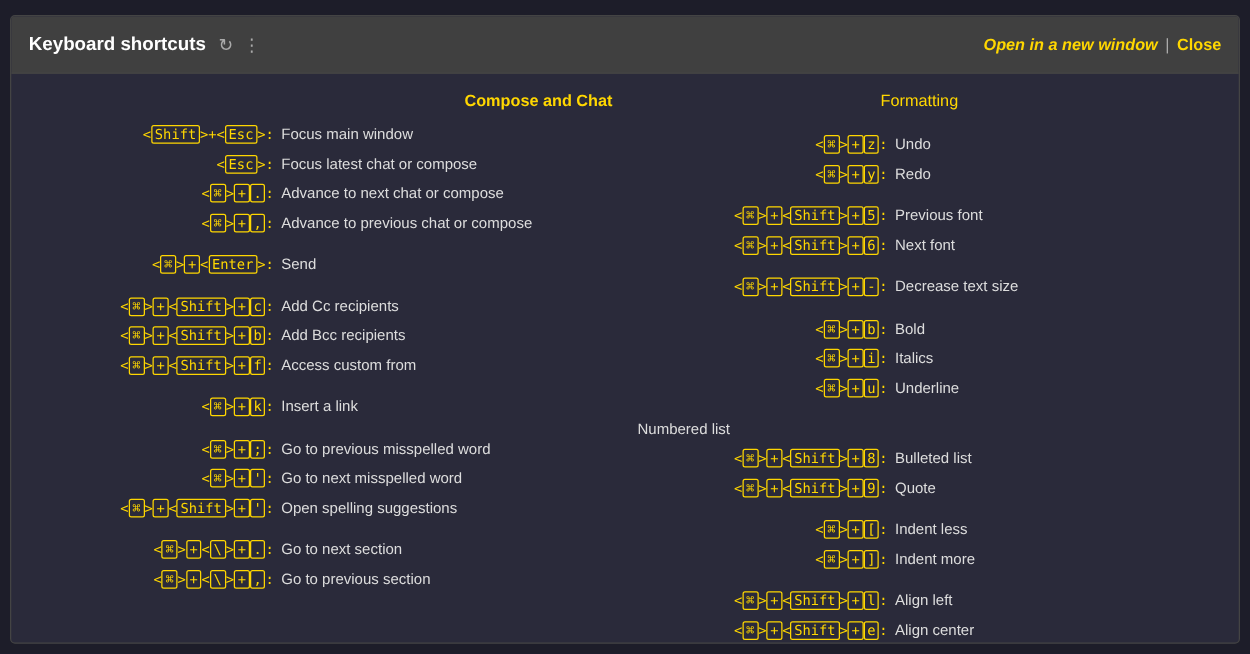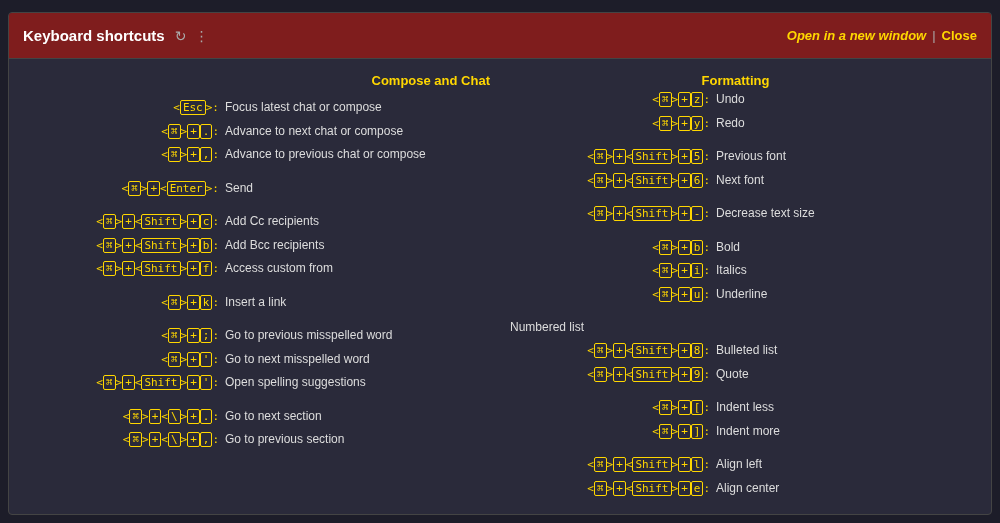--- a/index.html
+++ b/index.html
@@ -30,21 +30,21 @@
       border-radius: 4px;
       display: flex;
       flex-direction: column;
       overflow: hidden;
     }
 
     .modal-header {
       display: flex;
       align-items: center;
       padding: 8px 14px;
-      background: #7f1d1d;
+      background: #404040;
       border-bottom: 1px solid #444;
       flex-shrink: 0;
       min-height: 46px;
     }
 
     .header-title {
       color: #fff;
       font-size: 15px;
       font-weight: bold;
       margin-right: 10px;
@@ -154,23 +154,23 @@
       background: transparent;
     }
 
     .spacer {
       height: 10px;
     }
 
     .right-section-title {
       color: #ffd700;
       font-size: 13px;
-      font-weight: bold;
+      font-weight: normal;
       text-align: center;
-      margin-bottom: 2px;
+      margin-bottom: 18px;
       margin-top: 4px;
     }
 
     .shortcut-row-right {
       display: flex;
       align-items: baseline;
       margin-bottom: 5px;
       font-size: 12px;
       line-height: 1.5;
       justify-content: flex-start;
@@ -216,20 +216,24 @@
       <span class="close-link">Close</span>
     </div>
   </div>
 
   <div class="modal-body">
 
     <div class="column">
       <div class="section-title">Compose and Chat</div>
 
       <div class="shortcut-row">
+        <span class="shortcut-keys">&lt;<kbd>Shift</kbd>&gt;+&lt;<kbd>Esc</kbd>&gt;:</span>
+        <span class="shortcut-desc">Focus main window</span>
+      </div>
+      <div class="shortcut-row">
         <span class="shortcut-keys">&lt;<kbd>Esc</kbd>&gt;:</span>
         <span class="shortcut-desc">Focus latest chat or compose</span>
       </div>
       <div class="shortcut-row">
         <span class="shortcut-keys">&lt;<kbd>⌘</kbd>&gt;<kbd>+</kbd><kbd>.</kbd>:</span>
         <span class="shortcut-desc">Advance to next chat or compose</span>
       </div>
       <div class="shortcut-row">
         <span class="shortcut-keys">&lt;<kbd>⌘</kbd>&gt;<kbd>+</kbd><kbd>,</kbd>:</span>
         <span class="shortcut-desc">Advance to previous chat or compose</span>

